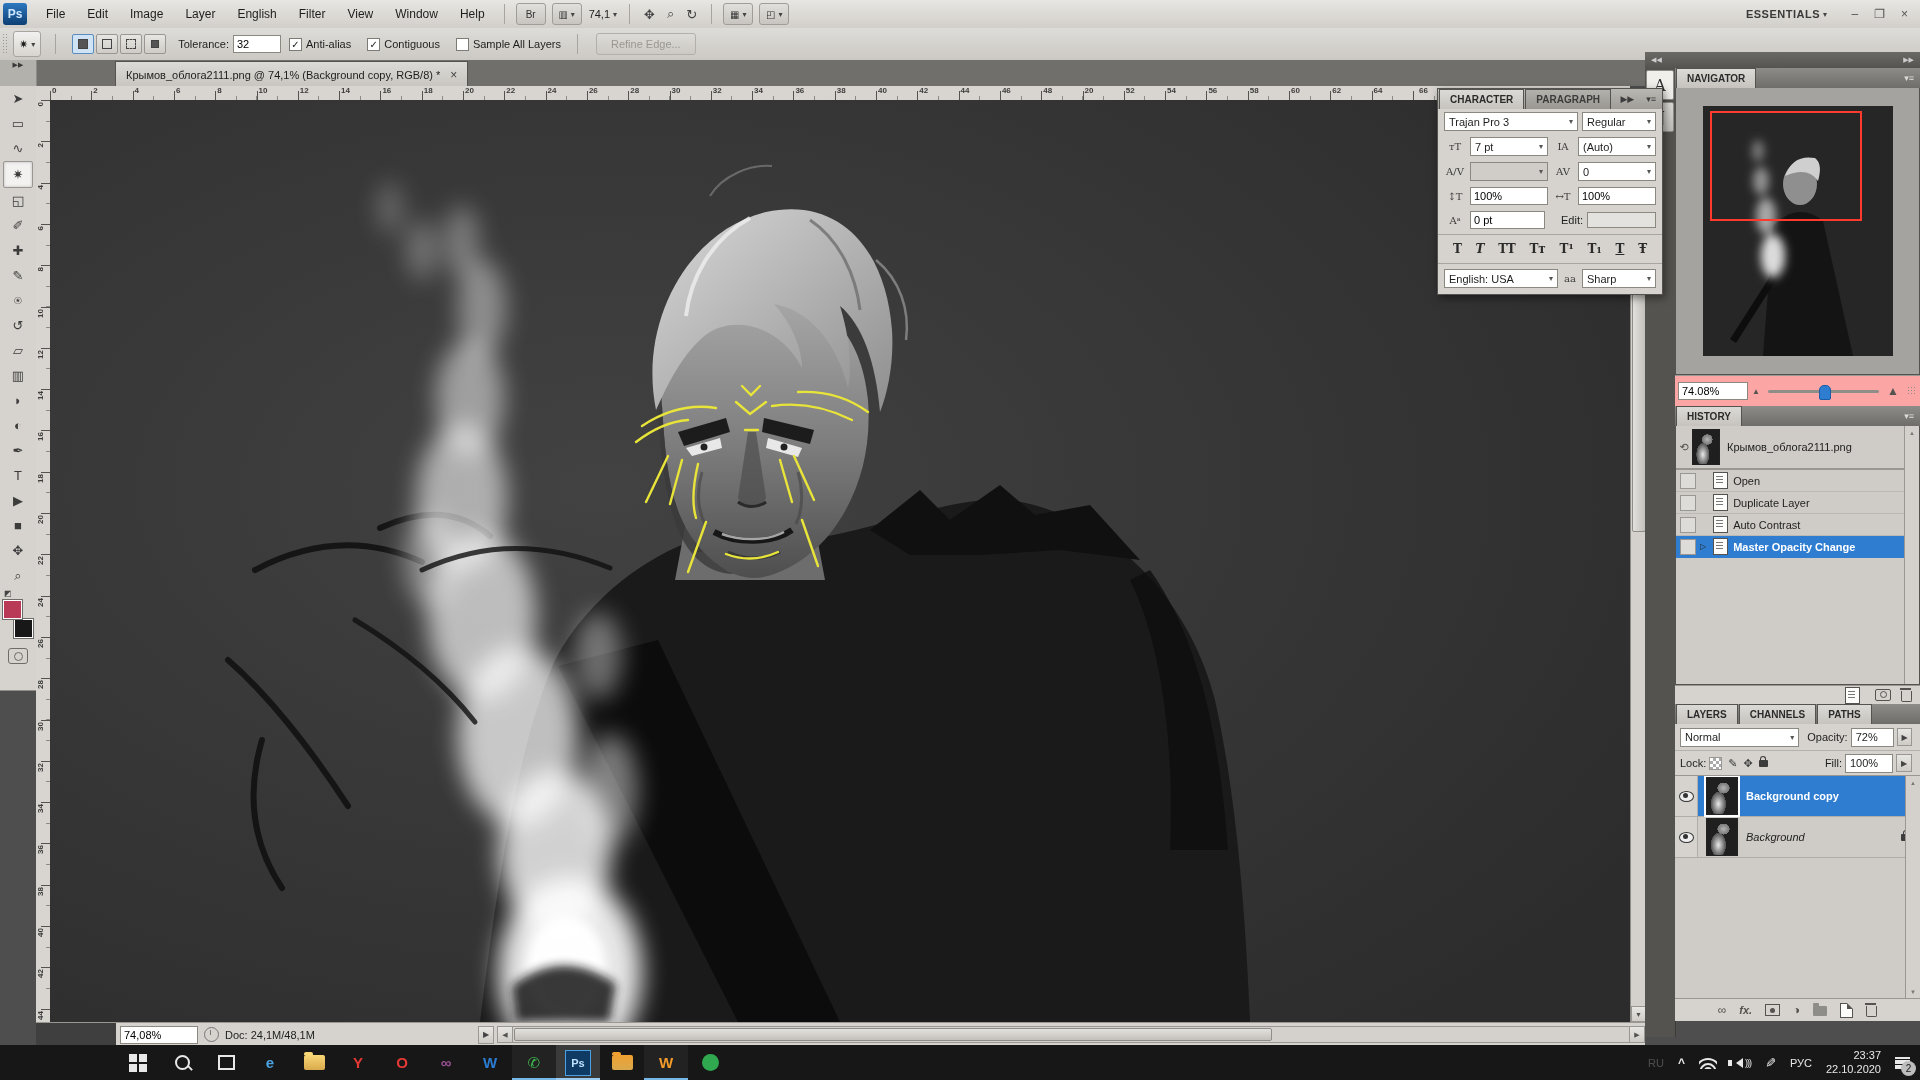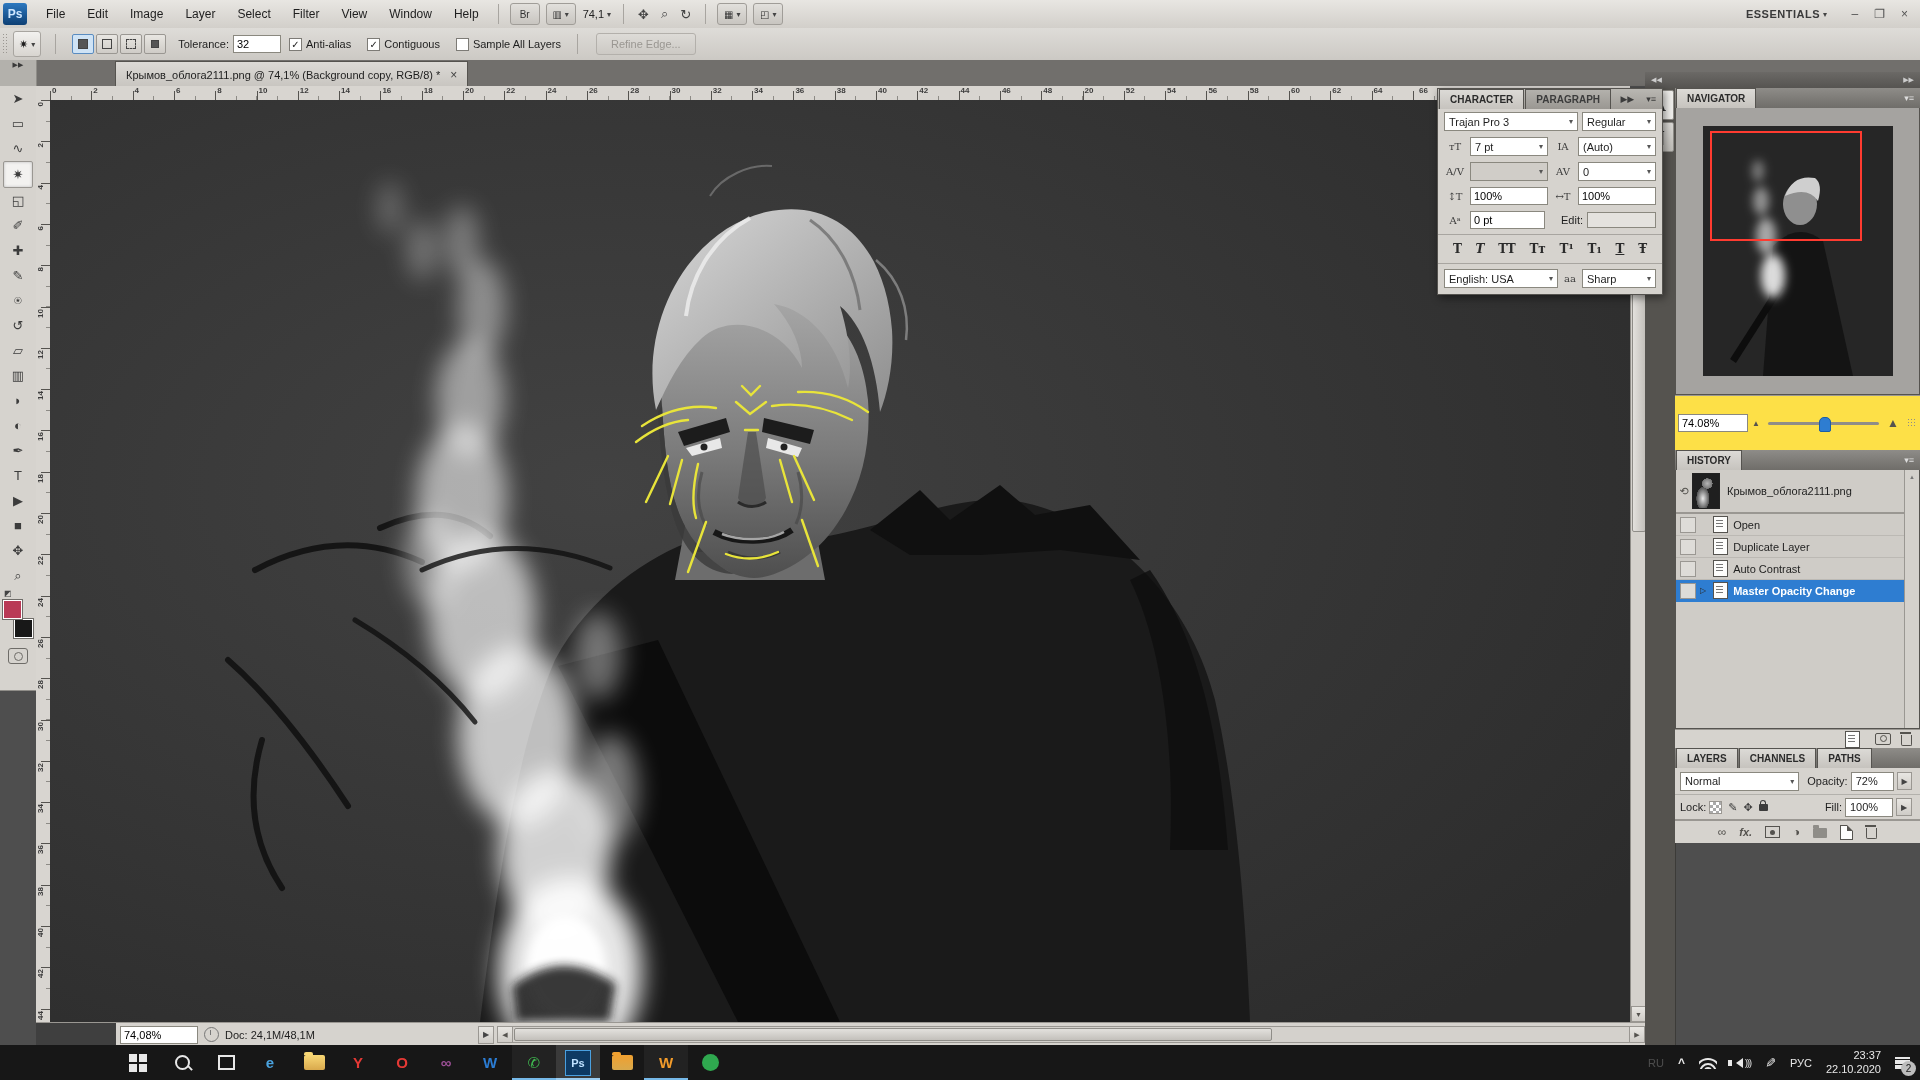--- a/index.html
+++ b/index.html
@@ -103,37 +103,37 @@
   .doc-info{width:250px;}
   .mini-arr{width:14px;height:16px;border:1px solid #9a9792;background:linear-gradient(#e8e6e2,#cfccc7);
     display:flex;align-items:center;justify-content:center;font-size:8px;color:#444;margin:0 3px;}
   .hscroll{flex:1;height:15px;background:#d4d1cc;border:1px solid #9a9792;position:relative;display:flex;}
   .hscroll .arr{width:14px;display:flex;align-items:center;justify-content:center;font-size:7px;color:#55534f;
     background:linear-gradient(#e8e6e2,#cfccc7);border-right:1px solid #9a9792;}
   .hscroll .arr.right{margin-left:auto;border-left:1px solid #9a9792;border-right:none;}
   .hscroll .thumb{position:absolute;left:16px;top:1px;height:11px;width:66%;
     background:linear-gradient(#e3e1dd,#c3c0bb);border:1px solid #8f8d88;border-radius:2px;}
   
-  .right-dock{position:absolute;left:1645px;top:72px;width:275px;height:985px;background:#4e4e4e;}
+  .right-dock{position:absolute;left:1645px;top:52px;width:275px;height:985px;background:#4e4e4e;}
   .dock-topbar{height:16px;background:linear-gradient(#6b6966,#565451);display:flex;align-items:center;
     justify-content:space-between;color:#ccc;font-size:7px;padding:0 6px;}
   .icon-strip{position:absolute;left:0;top:16px;width:30px;bottom:0;background:#55534f;border-right:1px solid #3c3b38;}
   .strip-btn{width:26px;height:28px;margin:2px auto;display:flex;align-items:center;justify-content:center;
     color:#2e2e2e;background:linear-gradient(#dcdad6,#bfbdb8);border:1px solid #8f8d88;border-radius:2px;
     font-family:"DejaVu Serif",serif;font-size:16px;}
   .panels{position:absolute;left:30px;top:16px;width:245px;bottom:0;display:flex;flex-direction:column;}
   .phead{height:20px;background:linear-gradient(#8e8c88,#6f6d69);display:flex;align-items:flex-end;}
   .ptab{height:19px;line-height:19px;padding:0 10px;font-size:10px;font-weight:bold;color:#2b2b2b;
     background:linear-gradient(#dcdad6,#c6c3be);border:1px solid #55534f;border-bottom:none;margin-left:1px;}
   .ptab.inactive{background:linear-gradient(#b3b1ac,#9a9792);color:#3c3c3c;}
   .pmenu{margin-left:auto;color:#ddd;font-size:9px;padding:0 6px;line-height:20px;}
   .pbody{background:#cfccc7;border:1px solid #55534f;border-top:none;}
   
   .nav-body{height:286px;background:#a5a3a0;display:flex;align-items:center;justify-content:center;}
-  .nav-foot{height:22px;display:flex;align-items:center;background:#fde047;border-top:1px solid #9a9792;padding:16px 3px;}
+  .nav-foot{height:22px;display:flex;align-items:center;background:#fca5a5;border-top:1px solid #9a9792;padding:4px 3px;}
   .nav-zoom{width:62px;}
   .mtn{color:#55534f;margin:0 4px;}
   .slider{flex:1;height:3px;background:#8f8d88;border-radius:2px;position:relative;margin:0 4px;}
   .slider .sthumb{position:absolute;left:46%;top:-5px;width:10px;height:13px;background:#2e7dd1;
     border-radius:5px 5px 2px 2px;border:1px solid #1b5ea8;}
   .grip-dots{width:10px;height:10px;margin-left:4px;
     background-image:radial-gradient(#8f8d88 1px,transparent 1px);background-size:3px 3px;}
   
   .hist-body{height:258px;background:#cfccc7;position:relative;overflow:hidden;}
   .hist-row{height:21px;display:flex;align-items:center;border-bottom:1px solid #bcb9b4;}
@@ -249,21 +249,21 @@
 <div id="app">
 
   <div class="menu-bar">
     <div class="ps-logo">Ps</div>
     <ul class="menus">
 
     <li><span>File</span></li>
         <li><span>Edit</span></li>
         <li><span>Image</span></li>
         <li><span>Layer</span></li>
-        <li><span>Select</span></li>
+        <li><span>English</span></li>
         <li><span>Filter</span></li>
         <li><span>View</span></li>
         <li><span>Window</span></li>
         <li><span>Help</span></li>
       </ul>
     <div class="vsep"></div>
     <div class="appbar-btn">Br</div>
     <div class="appbar-btn">
       <span>▥</span>
       <span class="dd-caret">▾</span>
@@ -776,20 +776,45 @@
         <span class="checker"></span>
         <span class="lockico">✎</span>
         <span class="lockico">✥</span>
         <span class="mini-lock"></span>
         <span style="margin-left:auto">Fill:</span>
         <div class="select" style="width:38px;margin-left:3px">
           <span>100%</span>
         </div>
         <div class="mini-arr">▶</div>
       </div>
+      <div class="lay-list">
+        <div>
+
+        <div class="layer-row selected">
+              <div class="eyebox">
+                <span class="eye"></span>
+              </div>
+              <div class="art-thumb layer-thumb"></div>
+              <span class="lname">Background copy</span>
+              <span class="mini-lock row-lock"></span>
+            </div>
+            <div class="layer-row locked">
+              <div class="eyebox">
+                <span class="eye"></span>
+              </div>
+              <div class="art-thumb layer-thumb"></div>
+              <span class="lname italic">Background</span>
+              <span class="mini-lock row-lock"></span>
+            </div>
+          </div>
+        <div class="scroll-lane">
+          <div class="arr">▲</div>
+          <div class="arr bottom">▼</div>
+        </div>
+      </div>
       <div class="lay-foot">
         <span style="font-size:12px">∞</span>
         <span style="font-style:italic;font-weight:bold">fx.</span>
         <span class="i-mask"></span>
         <span style="font-size:12px">◑</span>
         <span class="i-folder"></span>
         <span class="i-new"></span>
         <span class="i-trash"></span>
       </div>
     </div>

